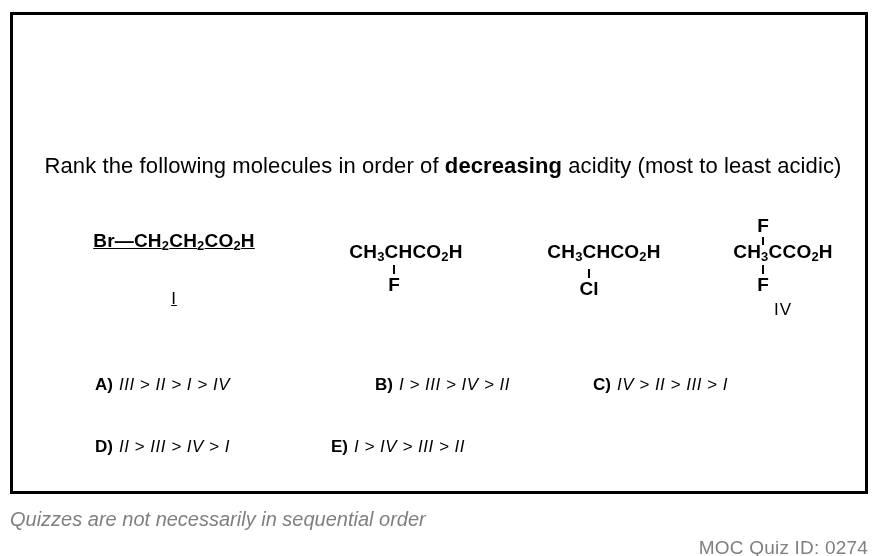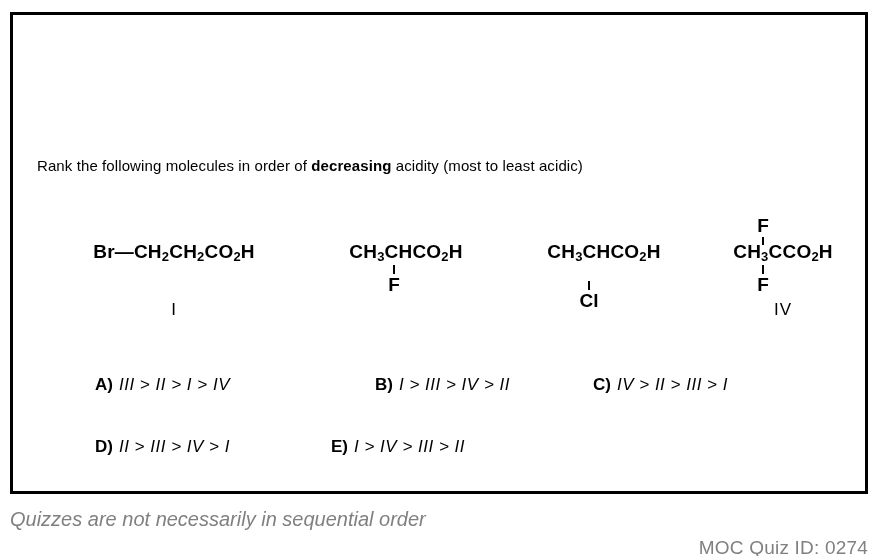--- a/index.html
+++ b/index.html
@@ -29,23 +29,24 @@
     height: 482px;
     border: 3px solid #000000;
     box-sizing: border-box;
     background: #ffffff;
   }
   .question {
     position: absolute;
     left: 24px;
     top: 140px;
     width: 812px;
-    font-size: 15px;
+    font-size: 22px;
     line-height: 22px;
     letter-spacing: 0.1px;
+    text-align: center;
   }
   .question b { font-weight: bold; }
 
   
   .mol-row {
     position: absolute;
     left: 16px;
     top: 196px;
     width: 828px;
     height: 120px;
@@ -93,21 +94,21 @@
   }
   .sub-above .bond {
     display: block;
     width: 0;
     height: 8px;
     margin: 0 auto;
     border-left: 2px solid #000;
   }
 
   
-  #mol-1 { left: 20px;  top: 30px; width: 250px; }
+  #mol-1 { left: 20px;  top: 19px; width: 250px; text-decoration: underline; }
   #mol-2 { left: 272px; top: 30px; width: 210px; }
   #mol-3 { left: 470px; top: 30px; width: 210px; }
   #mol-4 { left: 664px; top: 30px; width: 180px; }
 
   
   .answers {
     position: absolute;
     left: 60px;
     top: 360px;
     width: 790px;
@@ -172,21 +173,21 @@
       <div class="mol" id="mol-2">
         <div class="formula">CH<sub>3</sub>CHCO<sub>2</sub>H</div>
         <div class="sub-below" style="left:83px; top:24px; width:20px;">
           <span class="bond"></span>
           <span>F</span>
         </div>
       </div>
 
       <div class="mol" id="mol-3">
         <div class="formula">CH<sub>3</sub>CHCO<sub>2</sub>H</div>
-        <div class="sub-below" style="left:78px; top:40px; width:24px;">
+        <div class="sub-below" style="left:78px; top:28px; width:24px;">
           <span class="bond"></span>
           <span>Cl</span>
         </div>
       </div>
 
       <div class="mol" id="mol-4">
         <div class="sub-above" style="left:60px; top:-26px; width:20px;">
           <span>F</span>
           <span class="bond"></span>
         </div>

